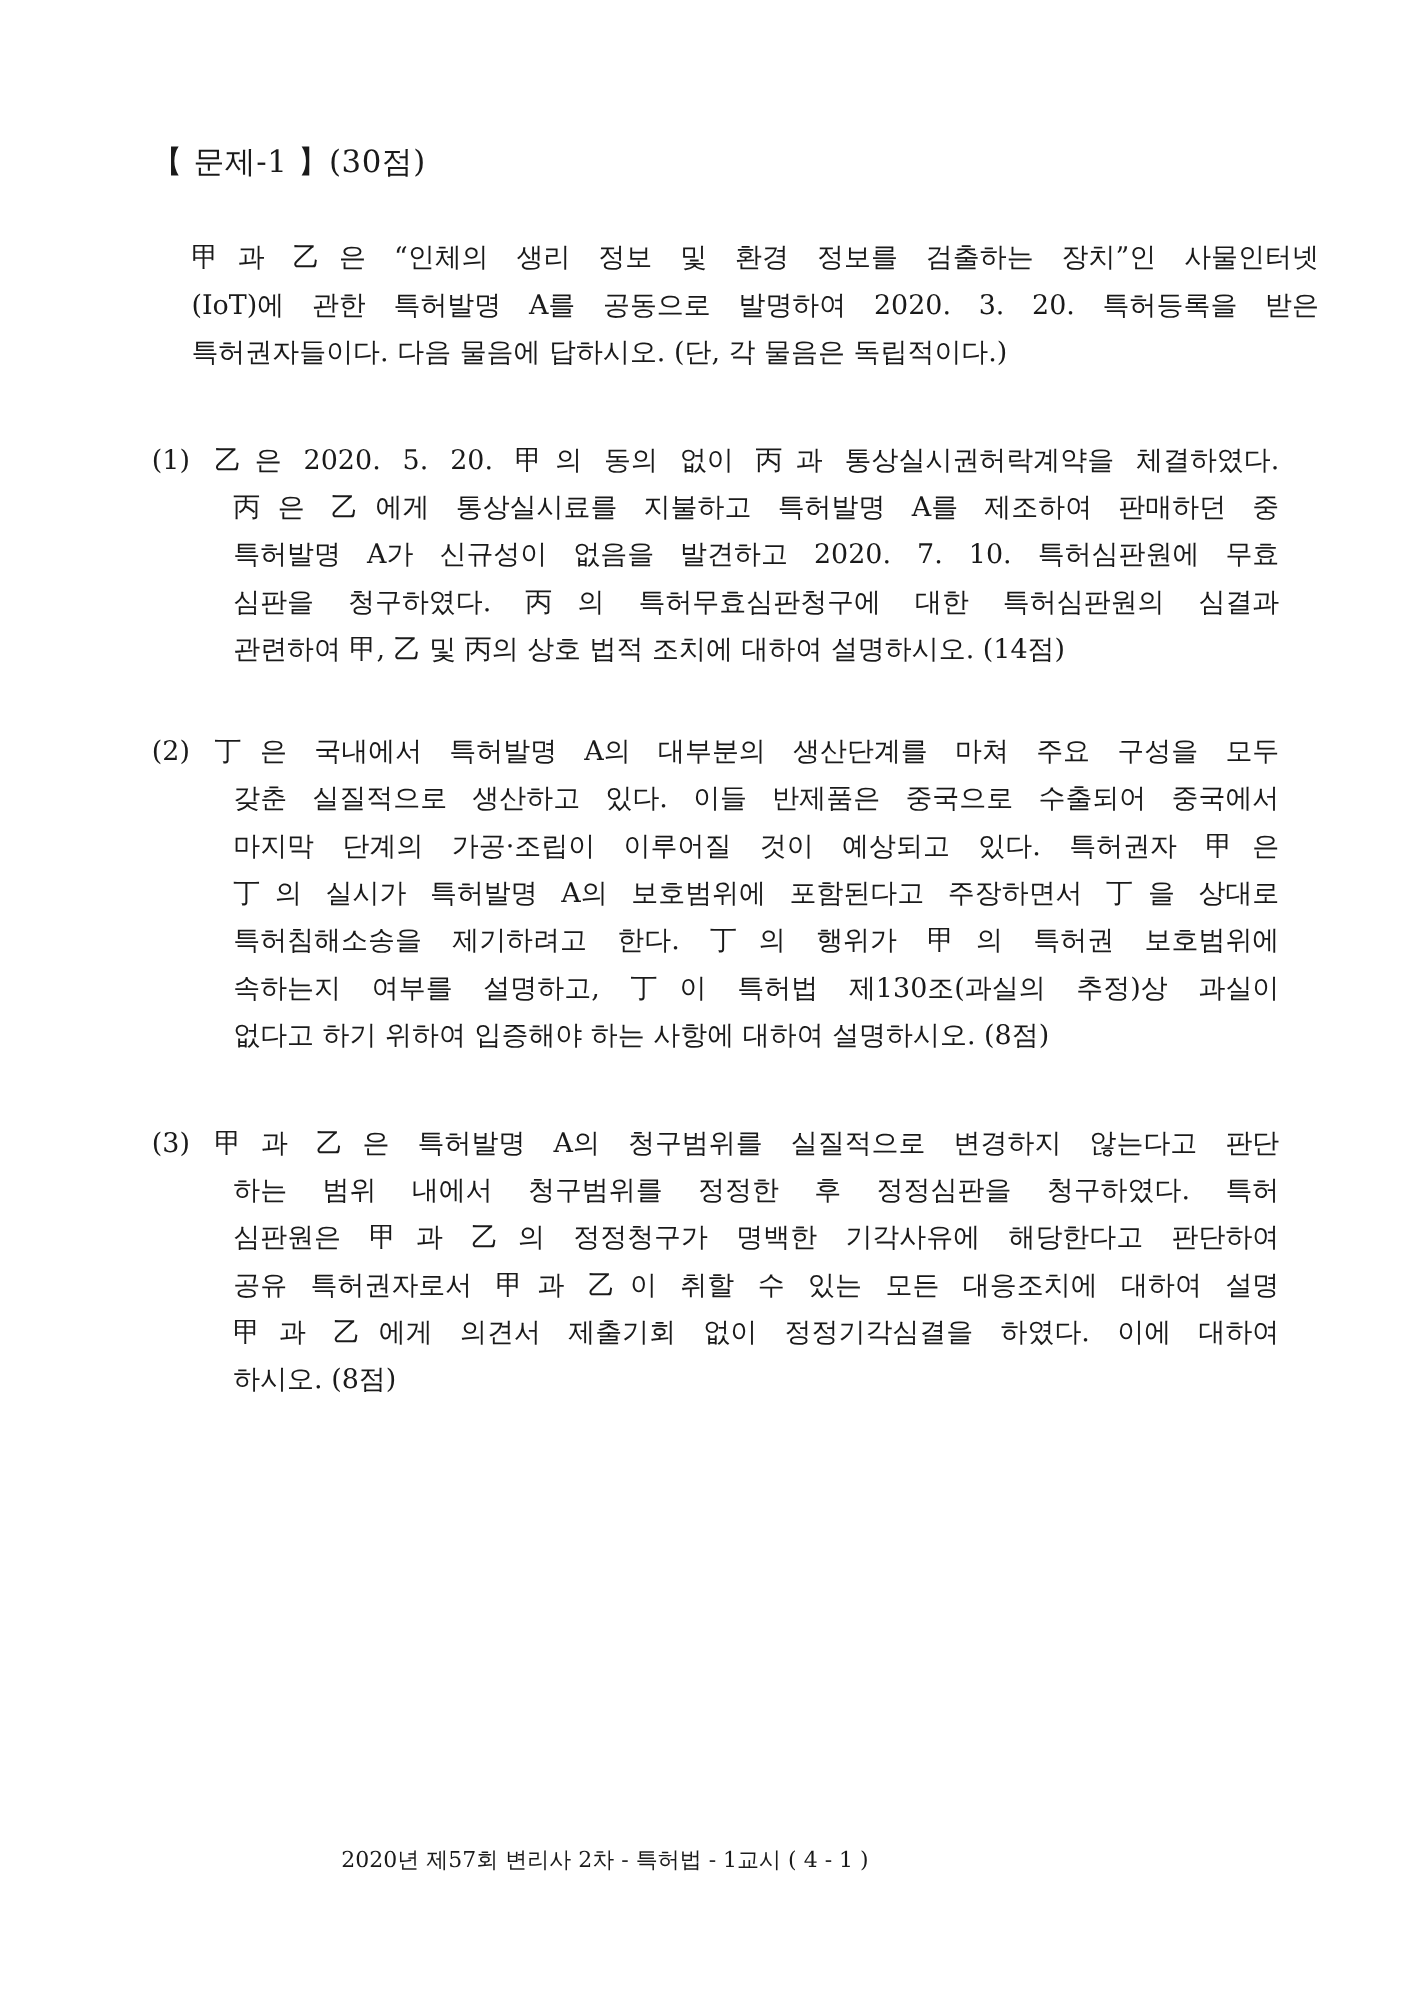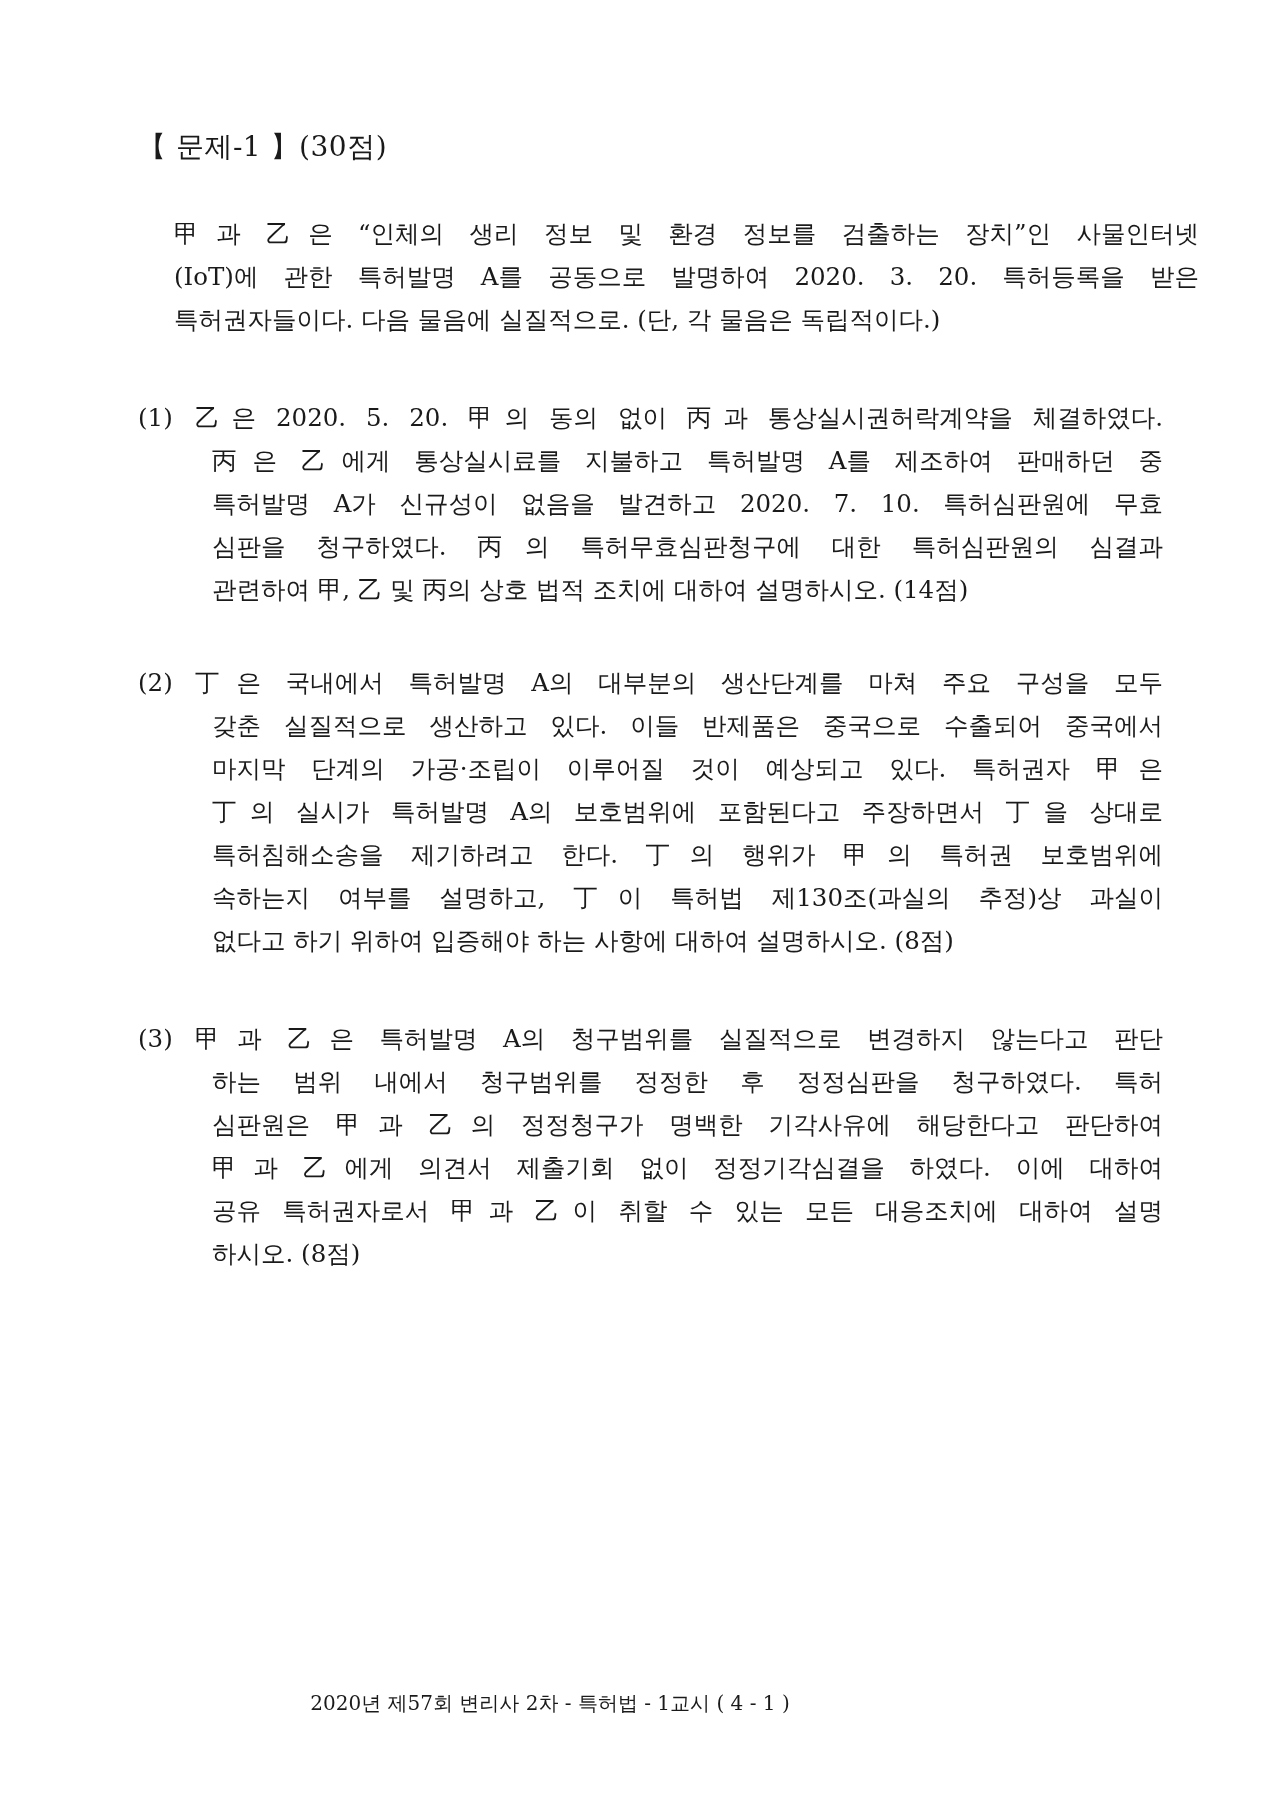--- a/index.html
+++ b/index.html
@@ -73,34 +73,33 @@
       margin-left: 74px;
     }
     .footer {
       position: absolute;
       left: 0;
       width: 1100px;
       top: 1677px;
       text-align: center;
       font-size: 20px;
       white-space: pre;
-      margin-top: 13px;
     }
   </style>
 </head>
 <body>
 
 <div class="page">
 
   <div class="heading">【 문제-1 】(30점)</div>
 
   <div class="intro">
     <div class="line">甲과 乙은 “인체의 생리 정보 및 환경 정보를 검출하는 장치”인 사물인터넷</div>
     <div class="line">(IoT)에 관한 특허발명 A를 공동으로 발명하여 2020. 3. 20. 특허등록을 받은</div>
-    <div class="line last">특허권자들이다. 다음 물음에 실질적으로. (단, 각 물음은 독립적이다.)</div>
+    <div class="line last">특허권자들이다. 다음 물음에 답하시오. (단, 각 물음은 독립적이다.)</div>
   </div>
 
   <div class="question" style="top:396px;">
     <div class="q-first">
       <span class="q-num">(1)</span>
       <span class="q-text">乙은 2020. 5. 20. 甲의 동의 없이 丙과 통상실시권허락계약을 체결하였다.</span>
     </div>
     <div class="q-cont">
       <div class="line">丙은 乙에게 통상실시료를 지불하고 특허발명 A를 제조하여 판매하던 중</div>
       <div class="line">특허발명 A가 신규성이 없음을 발견하고 2020. 7. 10. 특허심판원에 무효</div>
@@ -125,21 +124,21 @@
   </div>
 
   <div class="question" style="top:1017px;">
     <div class="q-first">
       <span class="q-num">(3)</span>
       <span class="q-text">甲과 乙은 특허발명 A의 청구범위를 실질적으로 변경하지 않는다고 판단</span>
     </div>
     <div class="q-cont">
       <div class="line">하는 범위 내에서 청구범위를 정정한 후 정정심판을 청구하였다. 특허</div>
       <div class="line">심판원은 甲과 乙의 정정청구가 명백한 기각사유에 해당한다고 판단하여</div>
+      <div class="line">공유 특허권자로서 甲과 乙이 취할 수 있는 모든 대응조치에 대하여 설명</div>
       <div class="line">甲과 乙에게 의견서 제출기회 없이 정정기각심결을 하였다. 이에 대하여</div>
-      <div class="line">공유 특허권자로서 甲과 乙이 취할 수 있는 모든 대응조치에 대하여 설명</div>
       <div class="line last">하시오. (8점)</div>
     </div>
   </div>
 
   <div class="footer">2020년 제57회 변리사 2차 - 특허법 - 1교시 ( 4 - 1 )</div>
 
 </div>
 
 </body></html>

